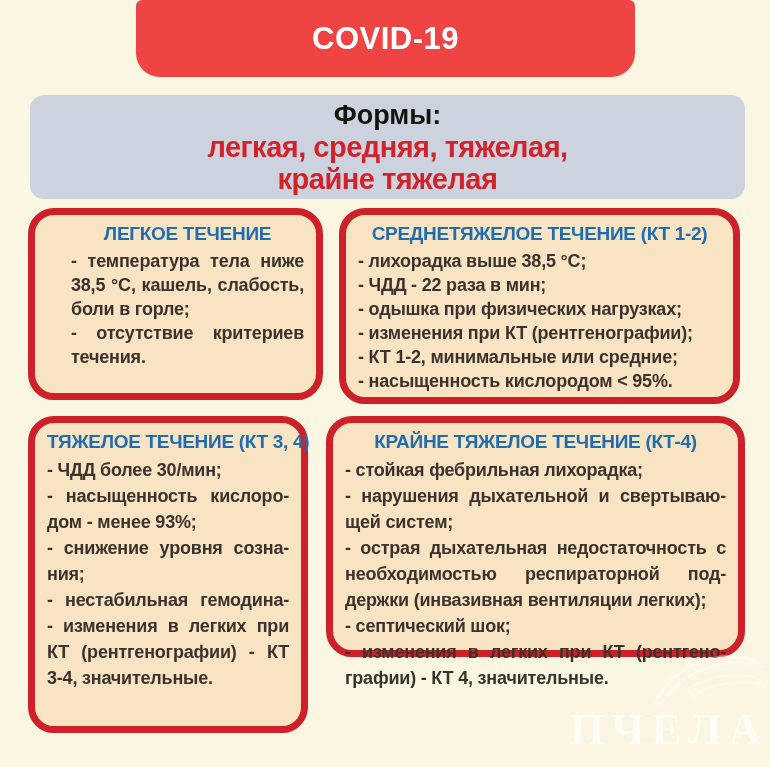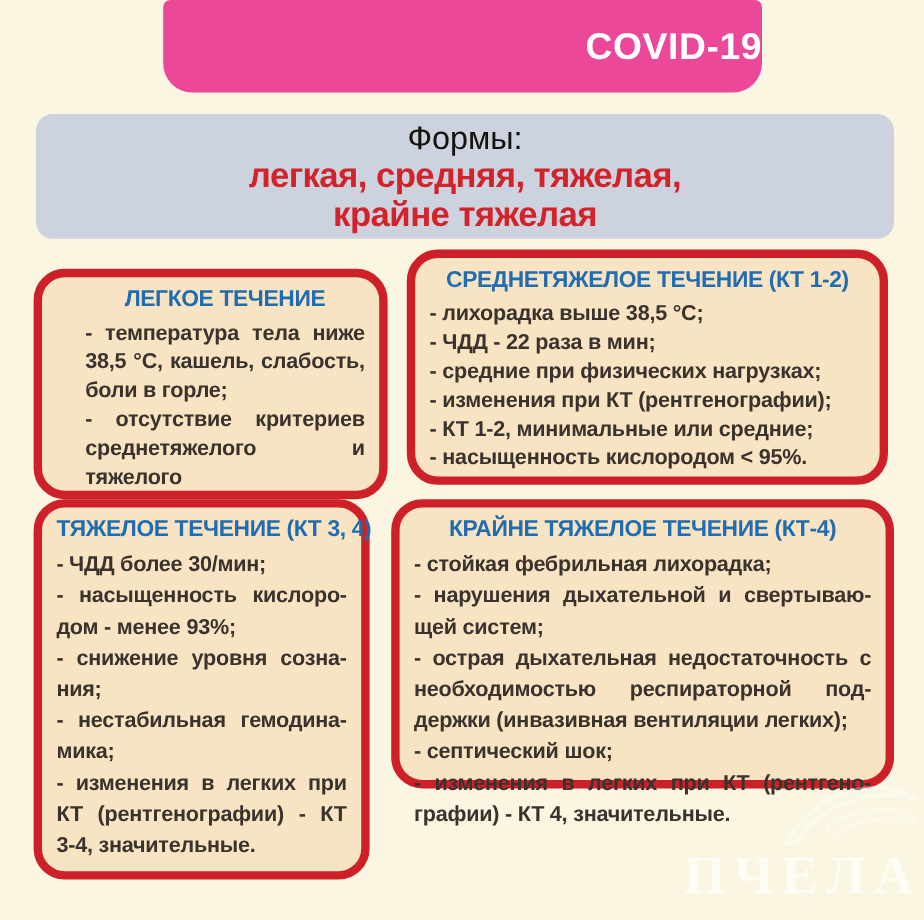--- a/index.html
+++ b/index.html
@@ -11,23 +11,23 @@
     height: 767px;
     background: #FAF6E1;
     overflow: hidden;
   }
 
   
   .covid-bar {
     position: absolute;
     left: 136px; top: 0;
     width: 499px; height: 77px;
-    background: #ec4899;
+    background: #ef4444;
     border-radius: 6px 6px 24px 24px;
-    display: flex; align-items: center; justify-content: flex-end;
+    display: flex; align-items: center; justify-content: center;
   }
   .covid-bar .title {
     color: #FFFFFF;
     font-size: 31px;
     font-weight: bold;
     letter-spacing: 0.5px;
   }
 
   
   .forms-box {
@@ -36,42 +36,42 @@
     width: 715px; height: 104px;
     background: #CCD3DF;
     border-radius: 14px;
     text-align: center;
     box-sizing: border-box;
     padding-top: 5px;
   }
   .forms-label {
     color: #15120F;
     font-size: 27px;
-    font-weight: normal;
+    font-weight: bold;
     line-height: 31px;
     text-align: center;
   }
   .forms-line {
     color: #D2232A;
     font-size: 29px;
     font-weight: bold;
     line-height: 32px;
     letter-spacing: -0.5px;
   }
 
   
   .panel {
     position: absolute;
     background: #F8E3C3;
     border: 7px solid #CE2028;
     border-radius: 26px;
     box-sizing: border-box;
     padding: 7px 12px 5px 12px;
   }
-  .p1 { left: 28px;  top: 224px; width: 295px; height: 192px; padding-left: 36px; }
+  .p1 { left: 28px;  top: 208px; width: 295px; height: 192px; padding-left: 36px; }
   .p2 { left: 339px; top: 208px; width: 401px; height: 196px; }
   .p3 { left: 28px;  top: 416px; width: 280px; height: 317px; }
   .p4 { left: 326px; top: 416px; width: 419px; height: 241px; }
 
   .panel-title {
     color: #1F6CB0;
     font-weight: bold;
     font-size: 19px;
     letter-spacing: -0.3px;
     text-align: center;
@@ -126,47 +126,45 @@
     <div class="forms-line">крайне тяжелая</div>
   </div>
 
   <div class="panel p1">
     <div class="panel-title">ЛЕГКОЕ ТЕЧЕНИЕ</div>
     <div class="panel-body">
         <div class="line j">- температура тела ниже</div>
         <div class="line j">38,5 °С, кашель, слабость,</div>
         <div class="line">боли в горле;</div>
         <div class="line j">- отсутствие критериев</div>
-        <div class="line j">среднетяжелого и тяжелого</div>
         <div class="line">течения.</div>
       </div>
   </div>
 
   <div class="panel p2">
     <div class="panel-title">СРЕДНЕТЯЖЕЛОЕ ТЕЧЕНИЕ (КТ 1-2)</div>
     <div class="panel-body">
         <div class="line">- лихорадка выше 38,5 °С;</div>
         <div class="line">- ЧДД - 22 раза в мин;</div>
-        <div class="line">- средние при физических нагрузках;</div>
+        <div class="line">- одышка при физических нагрузках;</div>
         <div class="line">- изменения при КТ (рентгенографии);</div>
         <div class="line">- КТ 1-2, минимальные или средние;</div>
         <div class="line">- насыщенность кислородом &lt; 95%.</div>
       </div>
   </div>
 
   <div class="panel p3">
     <div class="panel-title">ТЯЖЕЛОЕ ТЕЧЕНИЕ (КТ 3, 4)</div>
     <div class="panel-body">
         <div class="line">- ЧДД более 30/мин;</div>
         <div class="line j">- насыщенность кислоро-</div>
         <div class="line">дом - менее 93%;</div>
         <div class="line j">- снижение уровня созна-</div>
         <div class="line">ния;</div>
         <div class="line j">- нестабильная гемодина-</div>
-        <div class="line">мика;</div>
         <div class="line j">- изменения в легких при</div>
         <div class="line j">КТ (рентгенографии) - КТ</div>
         <div class="line">3-4, значительные.</div>
       </div>
   </div>
 
   <div class="panel p4">
     <div class="panel-title">КРАЙНЕ ТЯЖЕЛОЕ ТЕЧЕНИЕ (КТ-4)</div>
     <div class="panel-body">
         <div class="line">- стойкая фебрильная лихорадка;</div>

